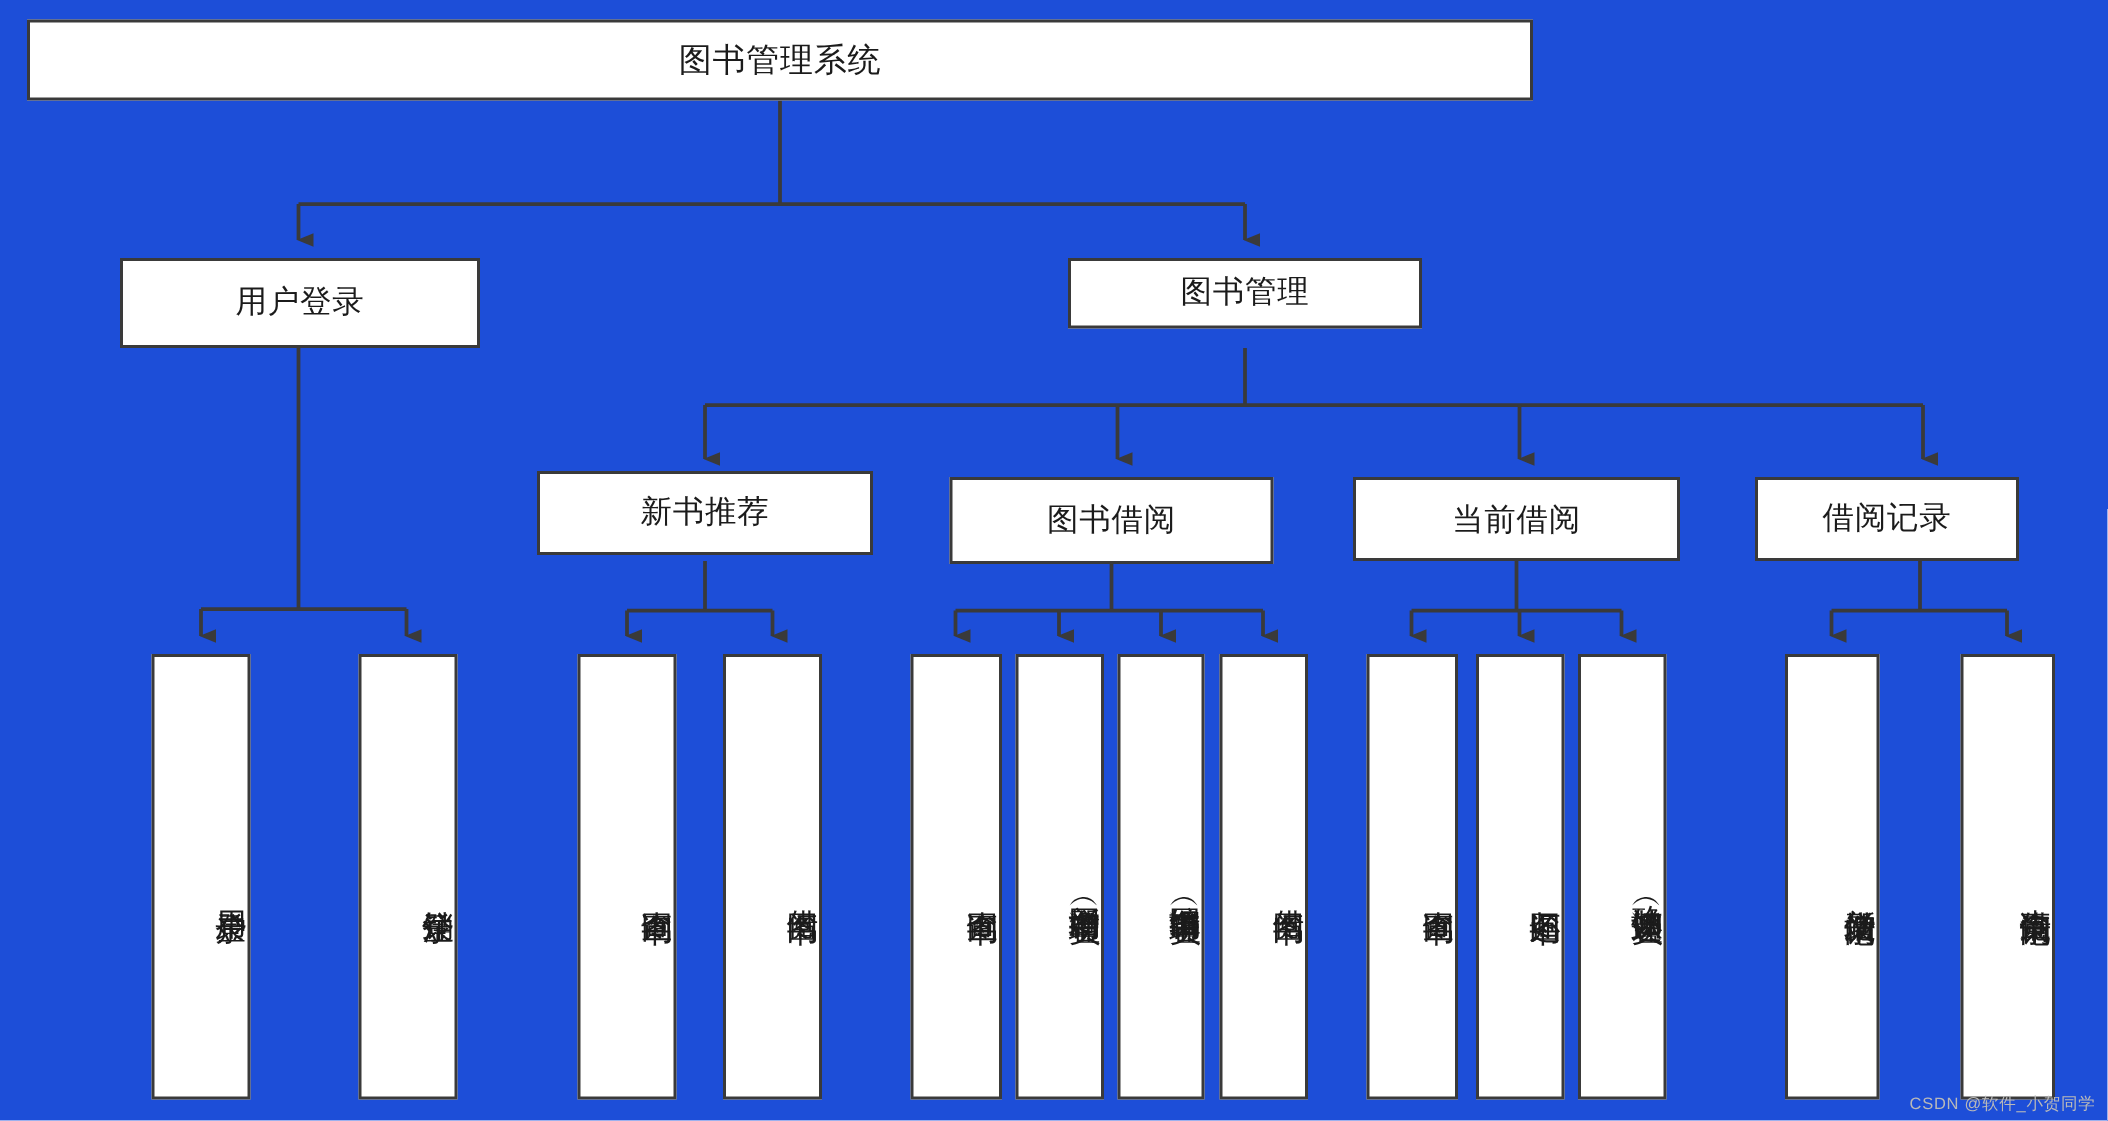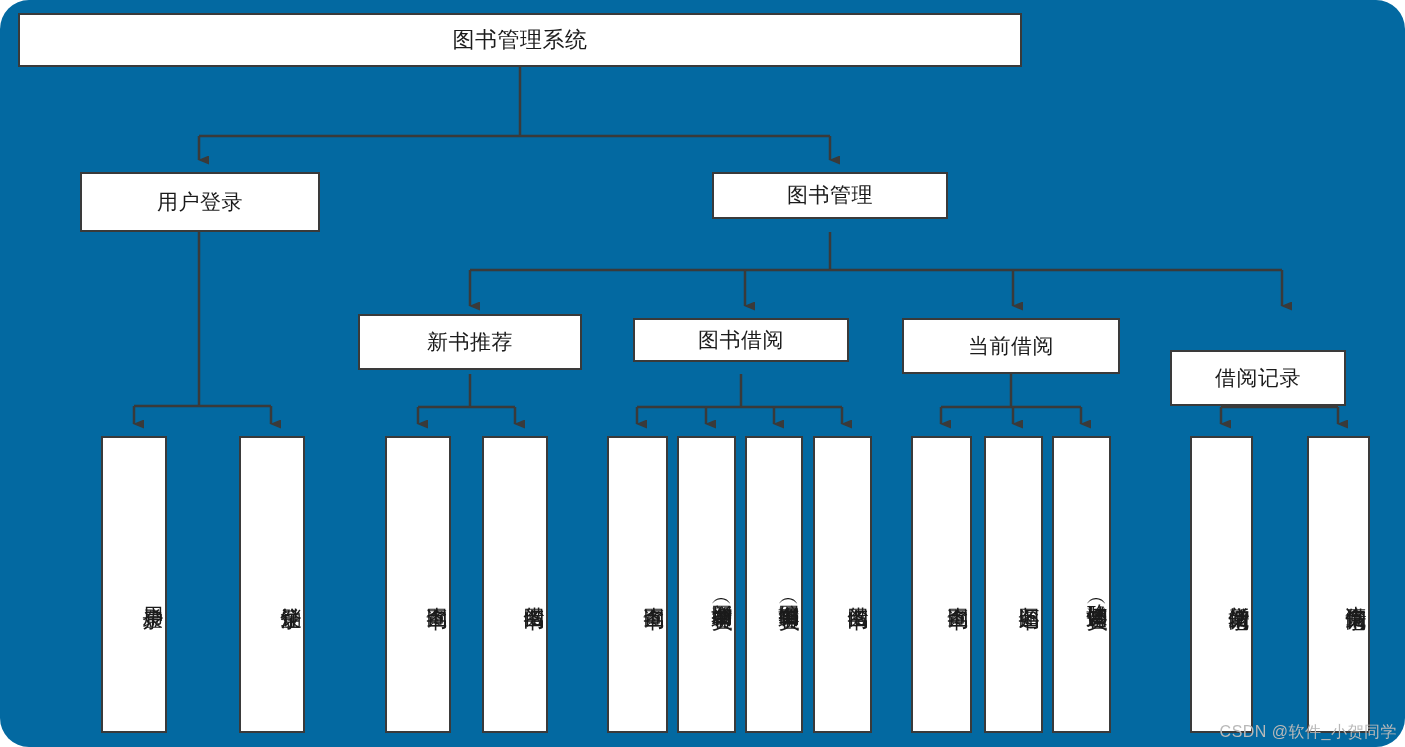--- a/index.html
+++ b/index.html
@@ -7,23 +7,22 @@
     padding: 0;
     background: #ffffff;
   }
   body {
     font-family: "Liberation Sans", "DejaVu Sans", sans-serif;
   }
   #canvas {
     position: relative;
     width: 1405px;
     height: 747px;
-    background: #0369a1;
+    background: #1d4ed8;
     overflow: hidden;
-    border-radius: 29px;
   }
   svg#edges {
     position: absolute;
     left: 0;
     top: 0;
     width: 1405px;
     height: 747px;
     pointer-events: none;
   }
   .node {
@@ -55,21 +54,21 @@
     text-orientation: upright;
     white-space: nowrap;
   }
   #title-node {
     font-size: 22px;
   }
   #watermark {
     position: absolute;
     right: 8px;
     bottom: 4px;
-    font-size: 16px;
+    font-size: 11px;
     color: #b9b9b9;
     letter-spacing: 0.5px;
     white-space: nowrap;
   }
 </style>
 </head>
 <body>
 
 <div id="canvas">
 
@@ -123,27 +122,27 @@
         <span>用户登录</span>
       </div>
       <div class="node horiz" style="left: 712px; top: 172px; width: 236px; height: 47px;">
         <span>图书管理</span>
       </div>
     </div>
   <div id="tier2-layer">
       <div class="node horiz" style="left: 358px; top: 314px; width: 224px; height: 56px;">
         <span>新书推荐</span>
       </div>
-      <div class="node horiz" style="left: 633px; top: 318px; width: 216px; height: 44px;">
+      <div class="node horiz" style="left: 633px; top: 318px; width: 216px; height: 58px;">
         <span>图书借阅</span>
       </div>
       <div class="node horiz" style="left: 902px; top: 318px; width: 218px; height: 56px; font-family: Liberation Serif, serif;">
         <span>当前借阅</span>
       </div>
-      <div class="node horiz" style="left: 1170px; top: 318px; width: 176px; height: 56px; margin-top: 32px;">
+      <div class="node horiz" style="left: 1170px; top: 318px; width: 176px; height: 56px;">
         <span>借阅记录</span>
       </div>
     </div>
   <div id="leaf-layer">
       <div class="node vert" style="left: 101px; top: 436px; width: 66px; height: 297px;">
         <span>用户登录</span>
       </div>
       <div class="node vert" style="left: 239px; top: 436px; width: 66px; height: 297px;">
         <span>注销登录</span>
       </div>

